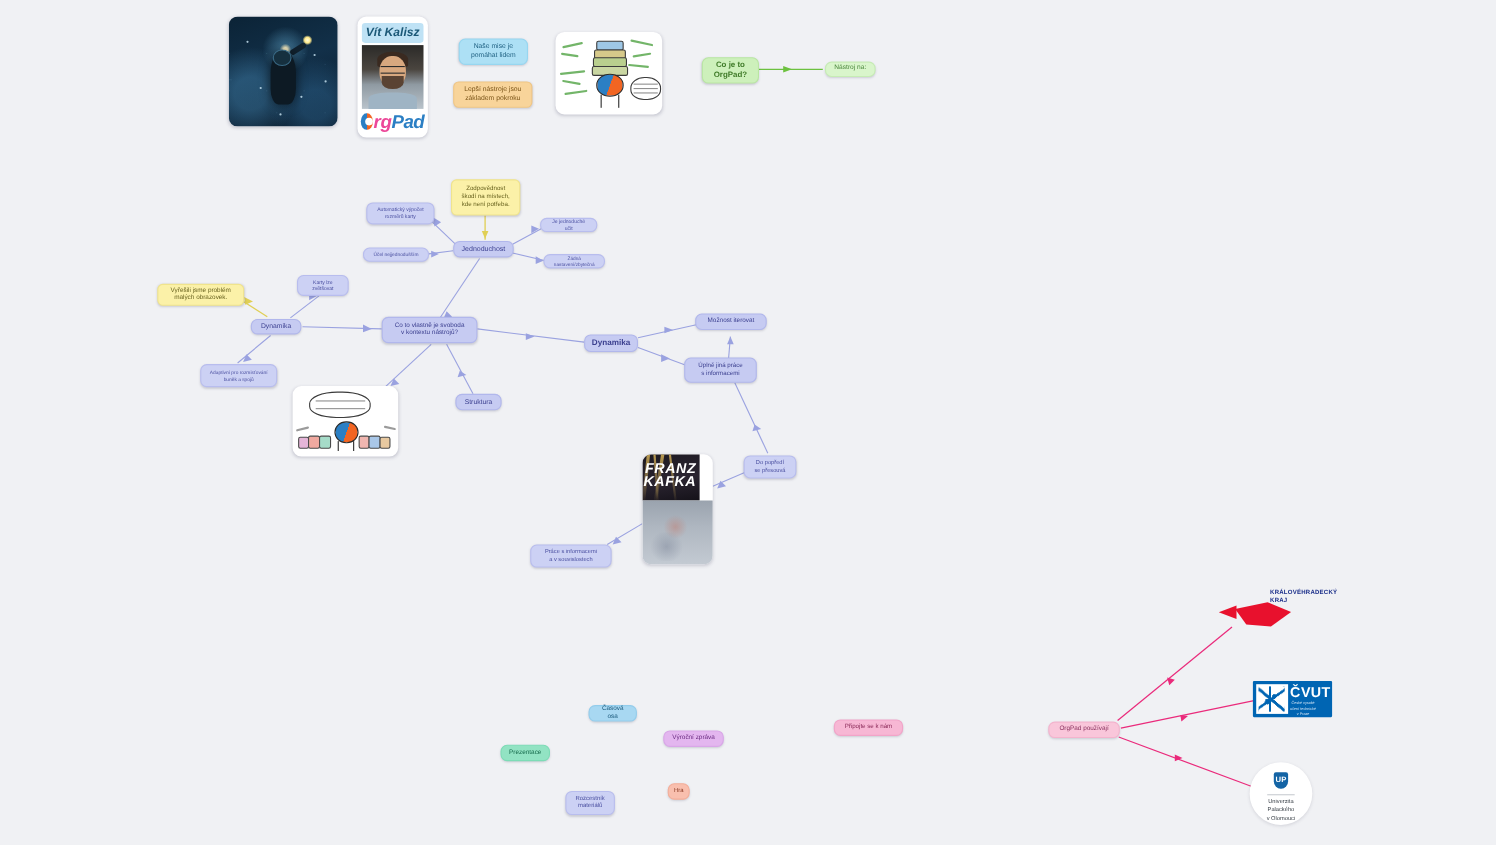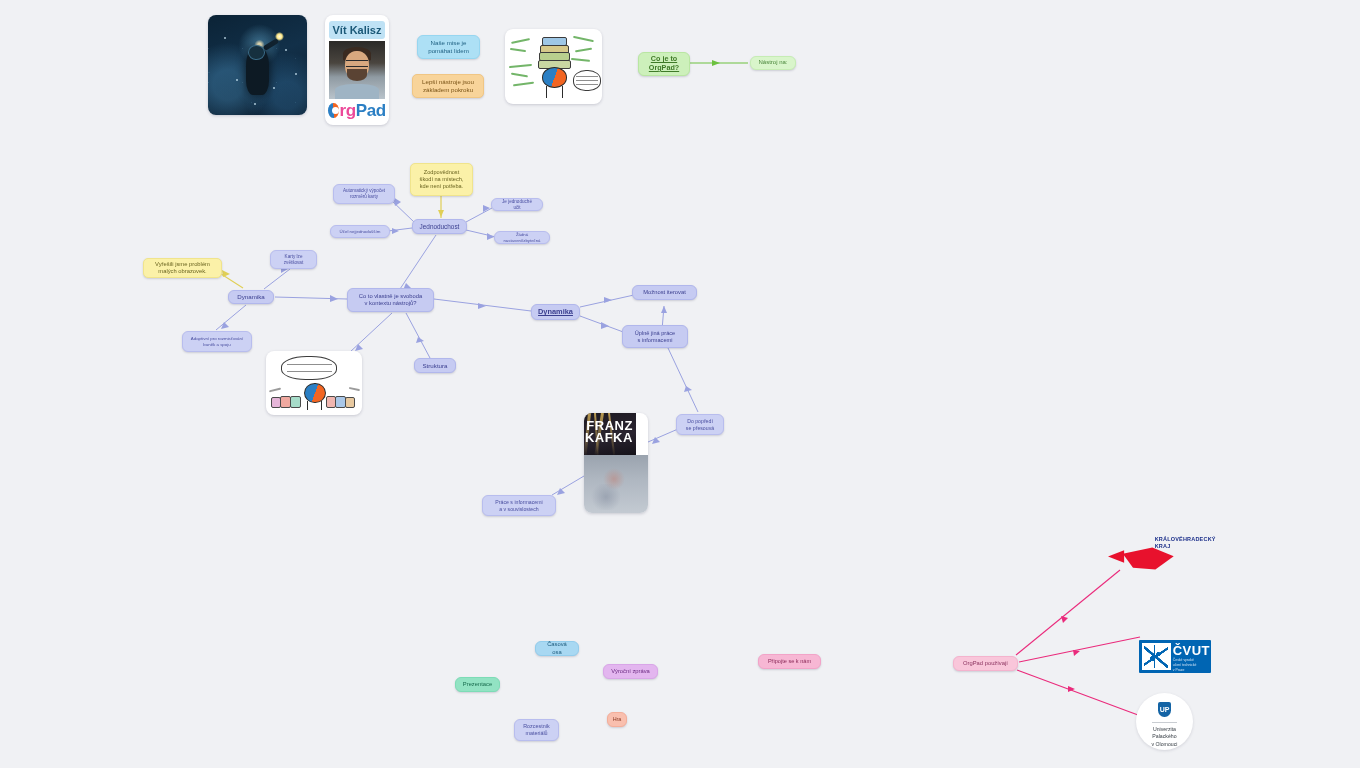--- a/index.html
+++ b/index.html
@@ -96,30 +96,31 @@
   .n-pink-lt {
     background: #f9c6da;
     color: #8c3460;
     border: 1px solid #f4b3cd;
   }
   .n-salmon {
     background: #f9bfae;
     color: #8a3a24;
     border: 1px solid #f4ae99;
   }
-  .bold { font-weight: bold; text-decoration: underline; }
+  .bold { font-weight: bold; }
 
   
   .card {
     position: absolute;
     box-sizing: border-box;
     border-radius: 8px;
     background: #ffffff;
     box-shadow: 0 1px 3px rgba(60,60,90,0.22);
     overflow: hidden;
+    font-style: italic;
   }
   .card-inner { position: relative; width: 100%; height: 100%; }
 
   
   .astro {
     background:
       radial-gradient(circle at 52% 30%, rgba(255,245,200,0.95) 0 2%, rgba(120,200,240,0.35) 6%, rgba(0,0,0,0) 24%),
       radial-gradient(circle at 20% 70%, rgba(90,170,220,0.30) 0 14%, rgba(0,0,0,0) 40%),
       radial-gradient(circle at 80% 80%, rgba(70,150,210,0.28) 0 12%, rgba(0,0,0,0) 38%),
       linear-gradient(160deg, #0b2336 0%, #123049 45%, #0a1b2b 100%);
@@ -677,21 +678,21 @@
 
   <div class="node n-pink-lt" style="left:953px; top:656px; width:65px; height:15px; font-size:5.8px;">OrgPad používají</div>
 
   <div style="position:absolute; left:1108px; top:535px; width:106px; height:48px;">
     <div class="khk-label" style="left:44%; top:2%;">KRÁLOVÉHRADECKÝ
 KRAJ</div>
     <div class="khk-arrow" style="left:0; top:32%; width:40%; height:26%; clip-path:polygon(0 50%, 38% 0, 38% 100%);"></div>
     <div class="khk-arrow" style="left:14%; top:26%; width:48%; height:46%; clip-path:polygon(0 28%, 58% 0, 100% 40%, 64% 100%, 20% 92%);"></div>
   </div>
 
-  <div class="cvut" style="left:1139px; top:640px; width:72px; height:33px;">
+  <div class="cvut" style="left:1139px; top:619px; width:72px; height:33px;text-align:center;">
     <div class="cvut-emblem">
       <div class="cvut-lion"></div>
     </div>
     <div class="cvut-word">ČVUT</div>
     <div class="cvut-sub">České vysoké
 učení technické
 v Praze</div>
   </div>
 
   <div class="upol" style="left:1136px; top:693px; width:57px; height:57px;">

